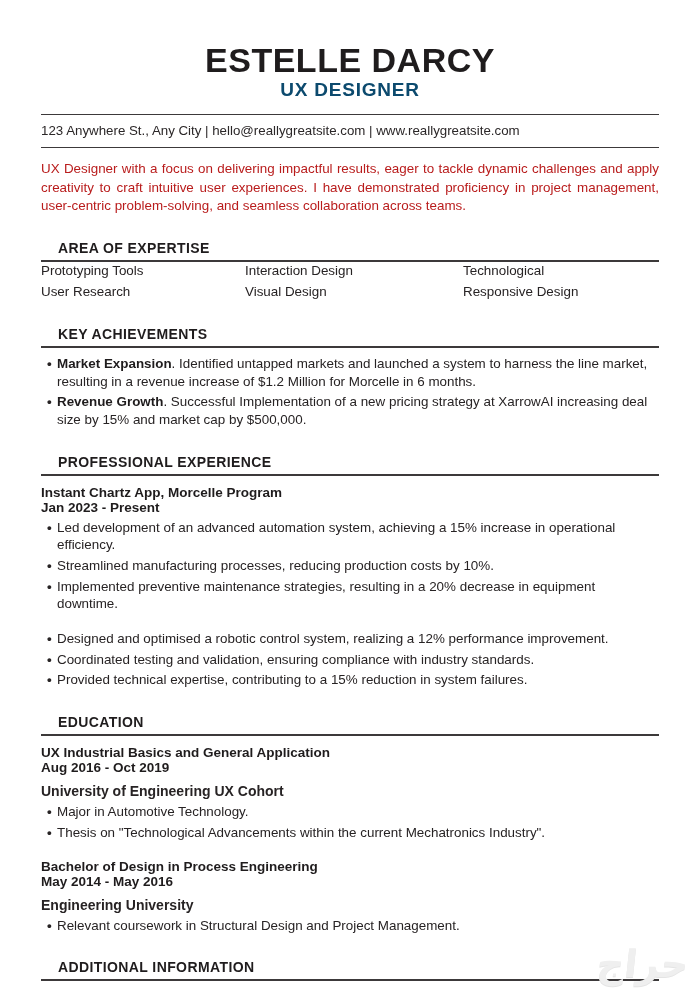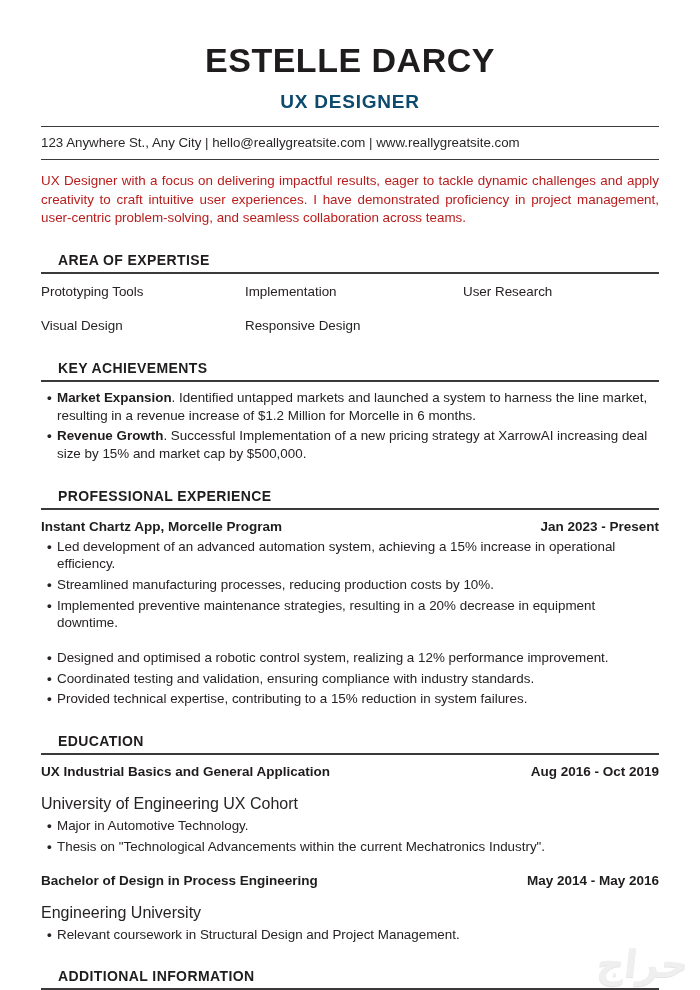--- a/index.html
+++ b/index.html
@@ -17,21 +17,21 @@
     padding: 0 41px;
     box-sizing: border-box;
   }
   
   .header { text-align: center; margin-top: 42px; }
   .name {
     font-size: 34px;
     font-weight: 700;
     letter-spacing: 0.5px;
     color: #1f1c1d;
-    margin: 12px;
+    margin: 0;
     line-height: 1.1;
   }
   .role {
     font-size: 19px;
     font-weight: 700;
     letter-spacing: 0.8px;
     color: #0c4a6e;
   }
   .rule {
     border: none;
@@ -59,22 +59,21 @@
     font-weight: 700;
     letter-spacing: 0.4px;
     color: #1f1c1d;
     margin: 4px 0 4px 17px;
   }
   .sec-rule { border-top: 2px solid #3c393a; }
   
   .exp-grid {
     display: grid;
     grid-template-columns: 204px 218px 1fr;
-    row-gap: 17px;
-    margin-top: 9px;
+    row-gap: 4px;
     font-size: 13.4px;
     line-height: 1.3;
   }
   
   ul.blist { list-style: none; margin: 7px 0 0 0; padding: 0; }
   ul.blist li {
     display: flex;
     font-size: 13.4px;
     line-height: 1.32;
     margin-bottom: 3px;
@@ -90,24 +89,26 @@
   
   .entry { margin-top: 13px; }
   .entry.first { margin-top: 9px; }
   .entry-head {
     display: flex;
     justify-content: space-between;
     align-items: baseline;
     font-size: 13.5px;
     font-weight: 700;
     color: #1f1c1d;
+    flex-direction: column;
   }
   .entry-sub {
-    font-size: 16px;
-    margin-top: 16px;
+    font-size: 14px;
+    margin-top: 8px;
+    font-weight: bold;
   }
   .entry .blist { margin-top: 4px; }
   .gap-lg { margin-top: 17px; }
   
   .watermark {
     position: absolute;
     right: 12px;
     bottom: 4px;
     font-family: "DejaVu Sans", sans-serif;
     font-size: 38px;
@@ -132,21 +133,22 @@
   <div class="contact">123 Anywhere St., Any City |  hello@reallygreatsite.com | www.reallygreatsite.com</div>
   <hr class="rule">
 
   <p class="summary">UX Designer with a focus on delivering impactful results, eager to tackle dynamic challenges and apply creativity to craft intuitive user experiences. I have demonstrated proficiency in project management, user-centric problem-solving, and seamless collaboration across teams.</p>
 
   <div class="section">
     <h2 class="sec-h">AREA OF EXPERTISE</h2>
     <div class="rule sec-rule"></div>
     <div class="exp-grid">
       <span>Prototyping Tools</span>
-      <span>Implementation</span>
+      <span>Interaction Design</span>
+      <span>Technological</span>
       <span>User Research</span>
       <span>Visual Design</span>
       <span>Responsive Design</span>
     </div>
   </div>
 
   <div class="section">
     <h2 class="sec-h">KEY ACHIEVEMENTS</h2>
     <div class="rule sec-rule"></div>
     <ul class="blist">

